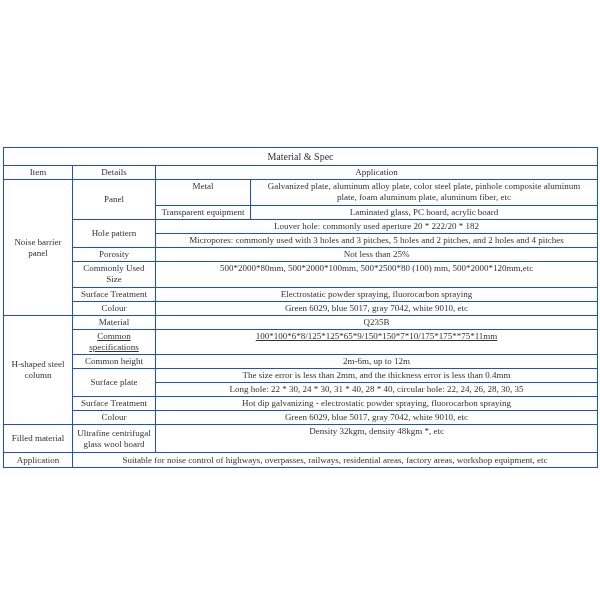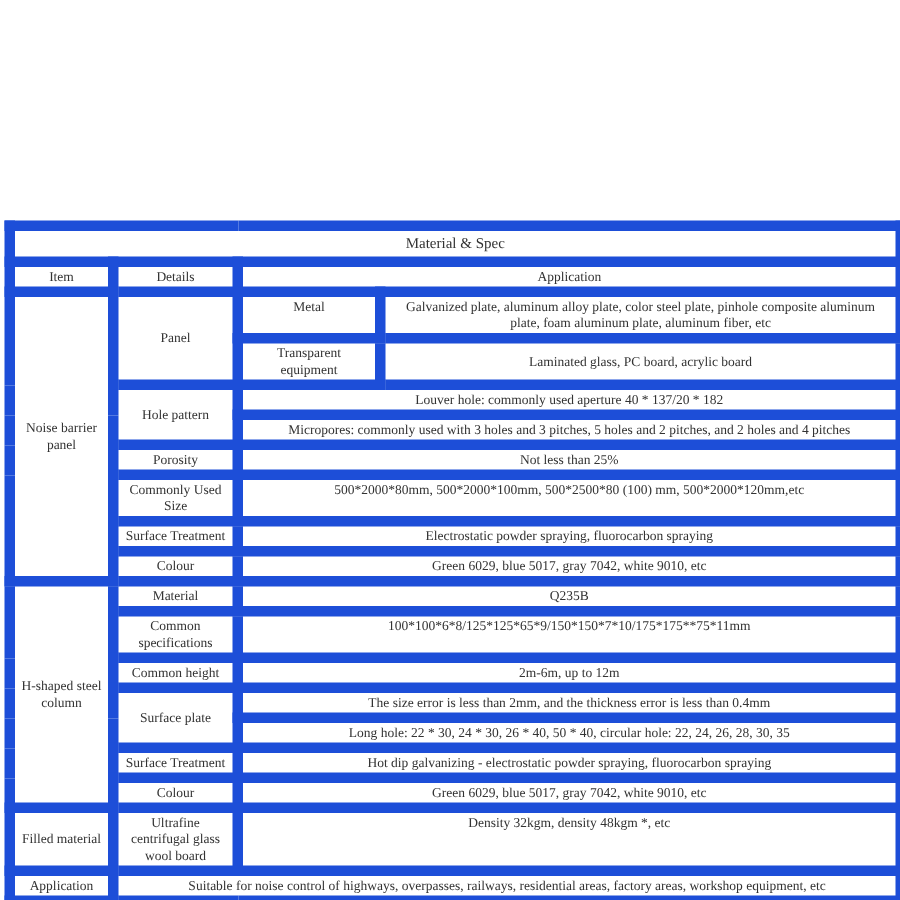--- a/index.html
+++ b/index.html
@@ -17,41 +17,41 @@
     position: absolute;
     left: 3px;
     top: 147px;
     width: 594px;
     border-collapse: collapse;
     table-layout: fixed;
     font-size: 9px;
     color: #333333;
   }
   .spec-table td {
-    border: 7px solid #1d4ed8;
+    border: 1px solid #1d4ed8;
     text-align: center;
     vertical-align: middle;
     padding: 1px 3px;
     line-height: 11px;
     overflow: hidden;
     word-wrap: break-word;
   }
   .spec-table td.desc {
     text-align: center;
     padding: 1px 6px;
   }
   .spec-table td.title-cell {
     font-size: 10px;
     height: 15px;
   }
   td.va-top { vertical-align: top; }
   tr.h13 { height: 13px; font-family: Liberation Serif, serif; }
   tr.h14 { height: 14px; }
   tr.h15 { height: 15px; }
-  tr.h22 { height: 22px; }
+  tr.h22 { height: 22px; text-decoration: underline; }
   tr.h26 { height: 26px; }
   tr.h28 { height: 28px; }
 </style>
 </head>
 <body>
 
 <table class="spec-table">
   <colgroup>
     <col style="width:69px">
     <col style="width:83px">
@@ -75,21 +75,21 @@
     <td rowspan="2">Panel</td>
     <td class="va-top">Metal</td>
     <td class="desc va-top">Galvanized plate, aluminum alloy plate, color steel plate, pinhole composite aluminum plate, foam aluminum plate, aluminum fiber, etc</td>
   </tr>
   <tr class="h14">
     <td>Transparent equipment</td>
     <td class="desc">Laminated glass, PC board, acrylic board</td>
   </tr>
   <tr class="h14">
     <td rowspan="2">Hole pattern</td>
-    <td colspan="2" class="desc">Louver hole: commonly used aperture 40 * 137/20 * 182</td>
+    <td colspan="2" class="desc">Louver hole: commonly used aperture 20 * 222/20 * 182</td>
   </tr>
   <tr class="h14">
     <td colspan="2" class="desc">Micropores: commonly used with 3 holes and 3 pitches, 5 holes and 2 pitches, and 2 holes and 4 pitches</td>
   </tr>
   <tr class="h14">
     <td>Porosity</td>
     <td colspan="2" class="desc">Not less than 25%</td>
   </tr>
   <tr class="h26">
     <td class="va-top">Commonly Used Size</td>
@@ -115,21 +115,21 @@
   </tr>
   <tr class="h14">
     <td>Common height</td>
     <td colspan="2" class="desc">2m-6m, up to 12m</td>
   </tr>
   <tr class="h14">
     <td rowspan="2">Surface plate</td>
     <td colspan="2" class="desc">The size error is less than 2mm, and the thickness error is less than 0.4mm</td>
   </tr>
   <tr class="h14">
-    <td colspan="2" class="desc">Long hole: 22 * 30, 24 * 30, 26 * 40, 50 * 40, circular hole: 22, 24, 26, 28, 30, 35</td>
+    <td colspan="2" class="desc">Long hole: 22 * 30, 24 * 30, 31 * 40, 28 * 40, circular hole: 22, 24, 26, 28, 30, 35</td>
   </tr>
   <tr class="h14">
     <td>Surface Treatment</td>
     <td colspan="2" class="desc">Hot dip galvanizing - electrostatic powder spraying, fluorocarbon spraying</td>
   </tr>
   <tr class="h13">
     <td>Colour</td>
     <td colspan="2" class="desc">Green 6029, blue 5017, gray 7042, white 9010, etc</td>
   </tr>
 

